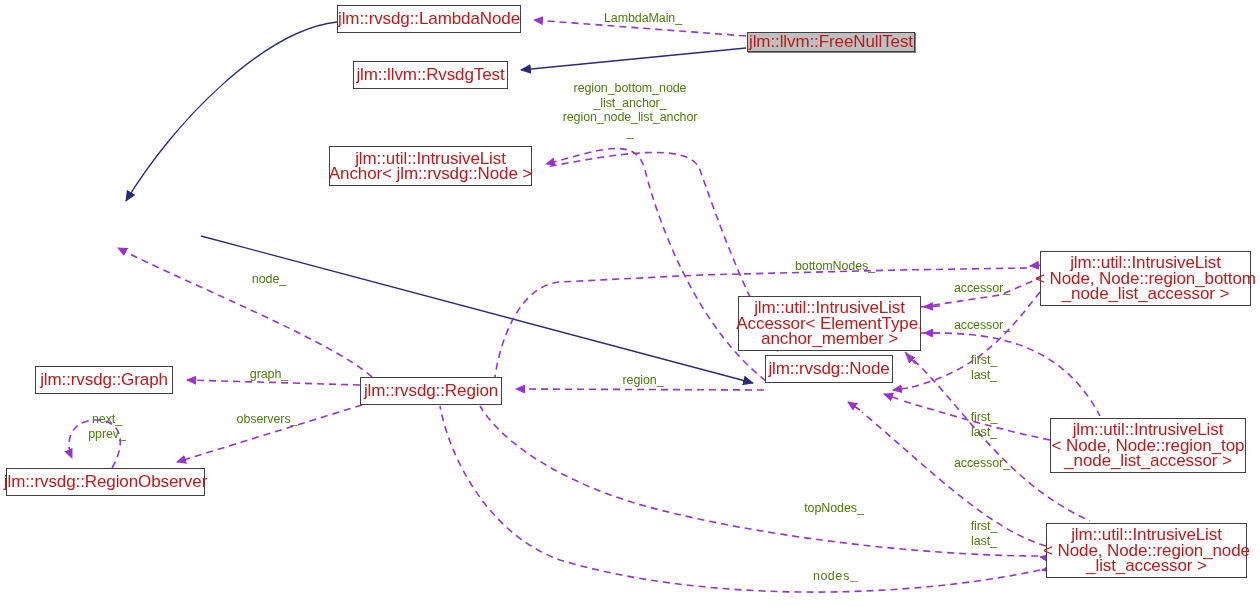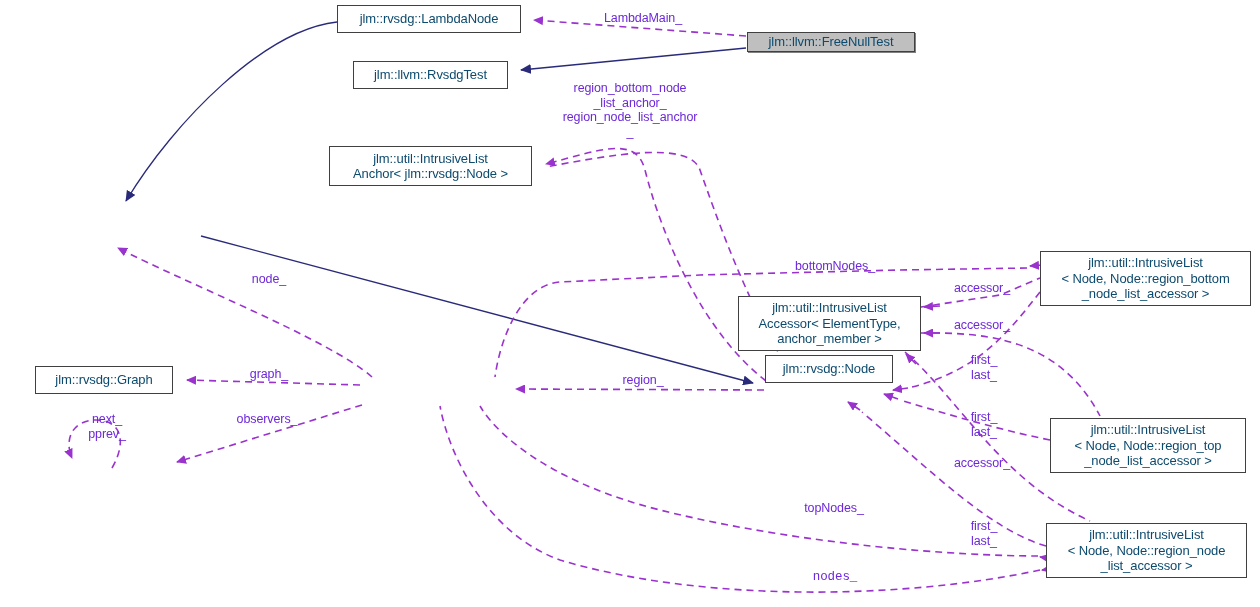--- a/index.html
+++ b/index.html
@@ -20,42 +20,42 @@
     left: 0;
     top: 0;
     width: 1260px;
     height: 607px;
   }
   .node-box {
     position: absolute;
     box-sizing: border-box;
     border: 1px solid #404040;
     background: #ffffff;
-    color: #0c4a6e;
-    font-size: 13px;
+    color: #b91c1c;
+    font-size: 17px;
     line-height: 15.5px;
     text-align: center;
     display: flex;
     flex-direction: column;
     align-items: center;
     justify-content: center;
     white-space: pre;
     letter-spacing: -0.1px;
   }
   .node-box.highlight {
     background: #bfbfbf;
     border: 1px solid #404040;
     box-shadow: 1px 1px 0 0 #808080;
   }
   .node-line {
     display: block;
   }
   .edge-label {
     position: absolute;
-    color: #6d28d9;
+    color: #4d7c0f;
     font-size: 12.5px;
     line-height: 14.5px;
     text-align: center;
     white-space: pre;
     letter-spacing: -0.1px;
   }
 </style>
 </head>
 <body>
 
@@ -175,21 +175,27 @@
   <div class="node-box" style="left:329px; top:146px; width:203px; height:40px;">
     <span class="node-line">jlm::util::IntrusiveList</span>
     <span class="node-line">Anchor&lt; jlm::rvsdg::Node &gt;</span>
   </div>
 
 
   <div class="node-box" style="left:35px; top:366px; width:138px; height:28px;">
     <span class="node-line">jlm::rvsdg::Graph</span>
   </div>
 
-
+  <div class="node-box" style="left:360px; top:377px; width:142px; height:28px;">
+    <span class="node-line">jlm::rvsdg::Region</span>
+  </div>
+
+  <div class="node-box" style="left:6px; top:468px; width:199px; height:28px;">
+    <span class="node-line">jlm::rvsdg::RegionObserver</span>
+  </div>
 
   <div class="node-box" style="left:738px; top:296px; width:183px; height:55px;">
     <span class="node-line">jlm::util::IntrusiveList</span>
     <span class="node-line">Accessor&lt; ElementType,</span>
     <span class="node-line">anchor_member &gt;</span>
   </div>
 
   <div class="node-box" style="left:765px; top:355px; width:128px; height:28px;align-items:center;">
     <span class="node-line">jlm::rvsdg::Node</span>
   </div>

